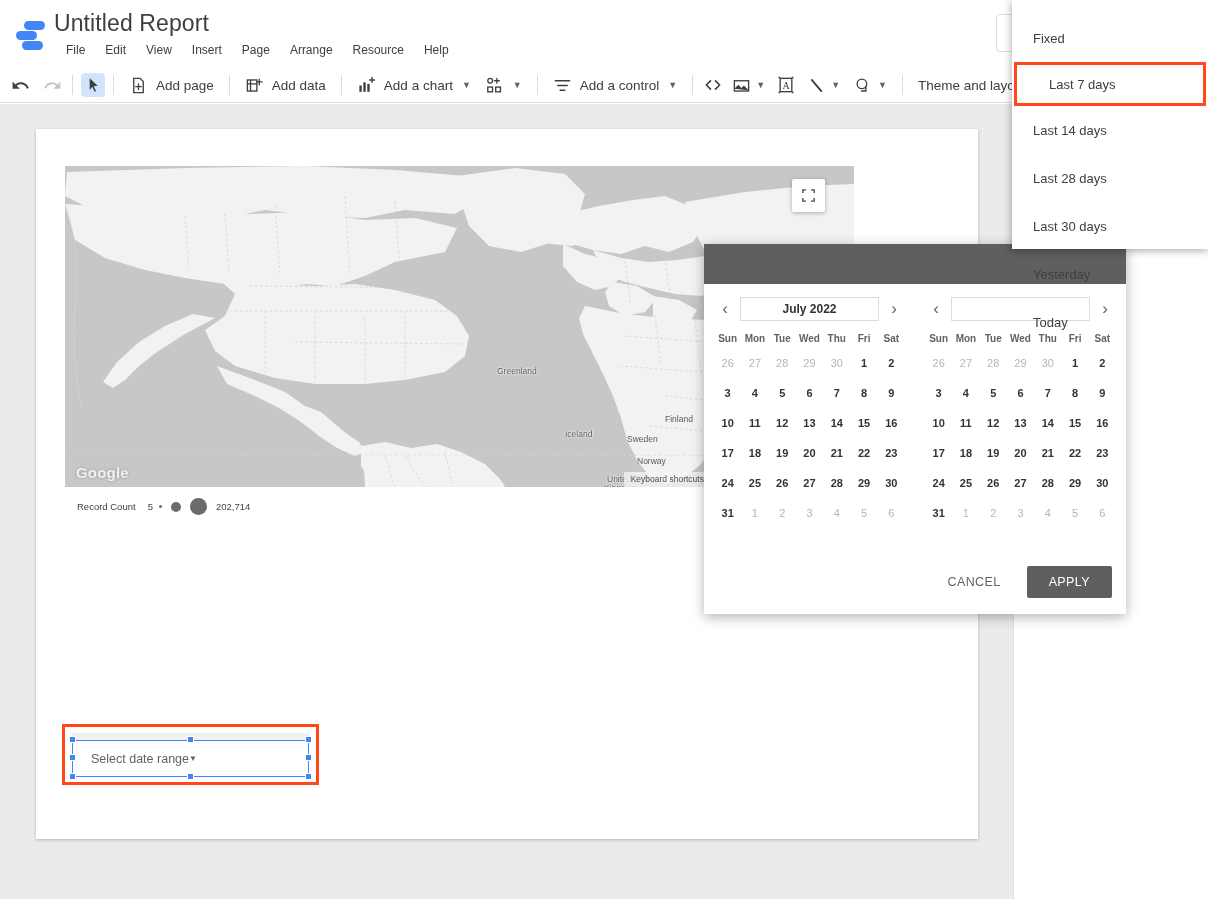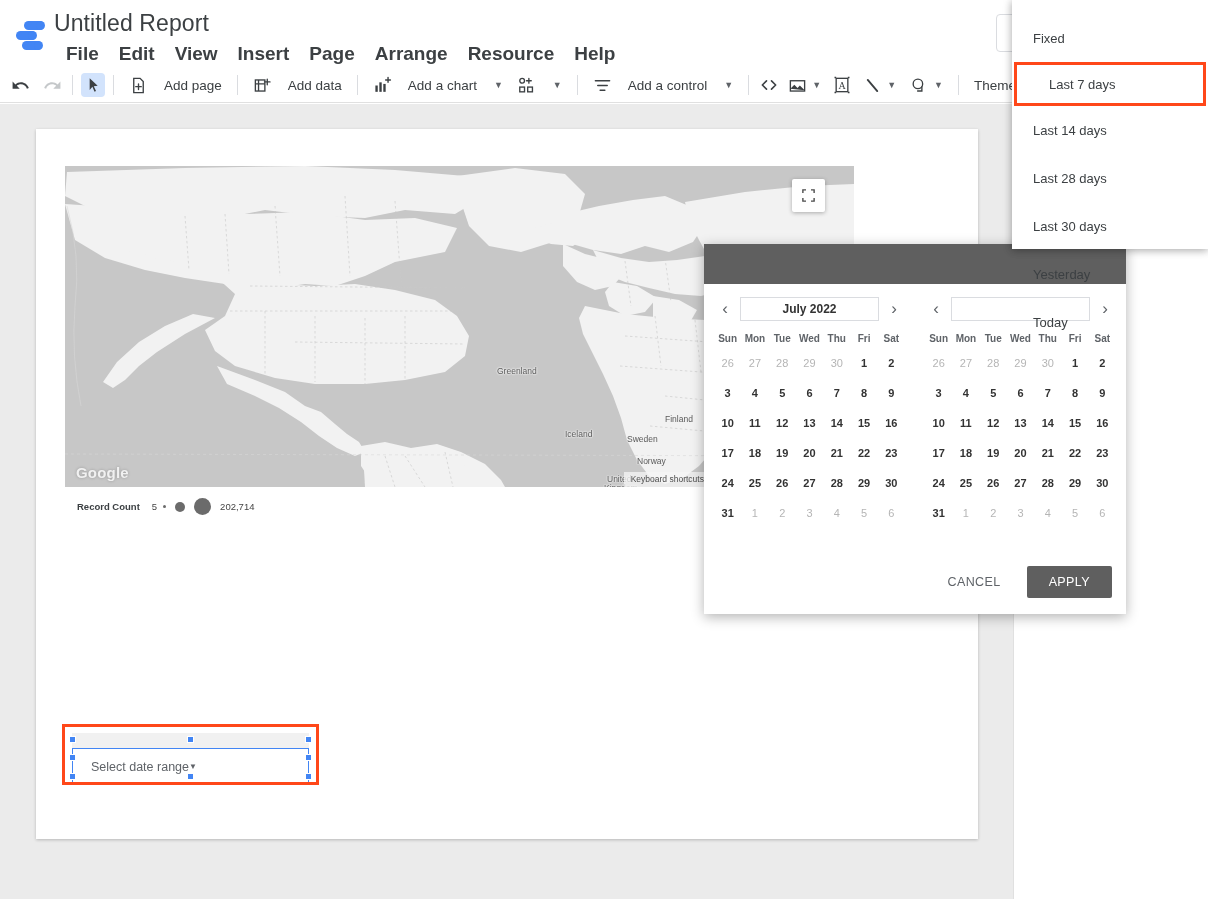--- a/index.html
+++ b/index.html
@@ -25,23 +25,22 @@
   .logo .d2 { left:18px; top:11px; width:9px; height:9px; background:#4285f4; border-radius:50%; }
   .logo .d3 { left:24px; top:21px; width:9px; height:9px; background:#4285f4; border-radius:50%; }
 
   .doc-title {
     position:absolute; left:54px; top:10px;
     font-size: 23px; color:#3c4043; font-weight:400; letter-spacing:0.1px;
     white-space:nowrap;
   }
   .menubar { position:absolute; left:56px; top:41px; display:flex; gap:0px; }
   .menubar .mi {
-    font-size:19px; color:#3c4043; padding: 2px 10px; border-radius:4px; cursor:default;
+    font-size:12px; color:#3c4043; padding: 2px 10px; border-radius:4px; cursor:default;
     white-space:nowrap;
-    font-weight:bold;
   }
 
   .hdr-right { position:absolute; right:0px; top:14px; display:flex; align-items:center; gap:10px; }
   .btn-reset {
     display:flex; align-items:center; gap:8px;
     height:38px; padding:0 17px; border:1px solid #dadce0; border-radius:4px;
     color:#9aa0a6; font-size:14px; background:#fff; white-space:nowrap;
   }
   .btn-share {
     display:flex; align-items:center; gap:9px;
@@ -50,21 +49,21 @@
   }
   .ic { display:inline-block; line-height:0; }
 
   
   .toolbar {
     position:absolute; left:0; top:68px; width:1208px; height:35px;
     background:#fff; border-bottom:1px solid #e0e0e0;
     display:flex; align-items:center; padding-left:8px; gap:0px;
   }
   .tb-btn {
-    display:flex; align-items:center; gap:16px; height:28px;
+    display:flex; align-items:center; gap:8px; height:28px;
     padding:0 7px; border-radius:4px; color:#3c4043; font-size:13.5px; white-space:nowrap;
   }
   .tb-icon { display:flex; align-items:center; justify-content:center; width:24px; height:24px; }
   .tb-sep { width:1px; height:20px; background:#dadce0; margin:0 8px; }
   .tb-sel { background:#d2e3fc; border-radius:4px; }
   .caret { font-size:9px; color:#5f6368; margin-left:1px; }
 
   
   .canvas-area {
     position:absolute; left:0; top:104px; width:1013px; height:795px;
@@ -107,38 +106,38 @@
   .zoom-ctl {
     position:absolute; right:29px; bottom:30px; width:28px; height:54px;
     background:#fff; box-shadow:0 1px 4px rgba(0,0,0,0.3); border-radius:2px;
   }
 
   
   .legend {
     position:absolute; left:41px; top:369px; display:flex; align-items:center; gap:0;
     font-size:10px; color:#3c4043;
   }
-  .legend .ttl { font-weight:bold; font-size:9.5px; margin-right:12px; }
+  .legend .ttl { font-weight:normal; font-size:9.5px; margin-right:12px; }
   .legend .lv { font-size:9.5px; color:#444; margin-right:6px; }
   .legend .c1 { width:3px; height:3px; border-radius:50%; background:#6b6b6b; margin-right:9px; }
   .legend .c2 { width:10px; height:10px; border-radius:50%; background:#6b6b6b; margin-right:9px; }
   .legend .c3 { width:17px; height:17px; border-radius:50%; background:#6b6b6b; margin-right:9px; }
 
   
   .ctrl-sel-box {
     position:absolute; left:26px; top:595px; width:257px; height:61px;
     border:3px solid #ff4719;
   }
   .ctrl-shell {
     position:absolute; left:36px; top:604px; width:237px; height:44px; background:#f1f1f1;
   }
   .ctrl-inner {
     position:absolute; left:36px; top:611px; width:237px; height:37px; background:#fff;
     border:1px solid #4285f4;
-    display:flex; align-items:center; padding:0 12px 0 18px;margin-top:8px;
+    display:flex; align-items:center; padding:0 12px 0 18px;
   }
   .ctrl-inner .lbl { font-size:12.5px; color:#5f6368; }
   .ctrl-inner .arw { font-size:8px; color:#5f6368; }
   .handle {
     position:absolute; width:7px; height:7px; background:#4285f4; border:1px solid #fff;
   }
 
   
   .right-panel {
     position:absolute; left:1013px; top:0; width:195px; height:899px;

